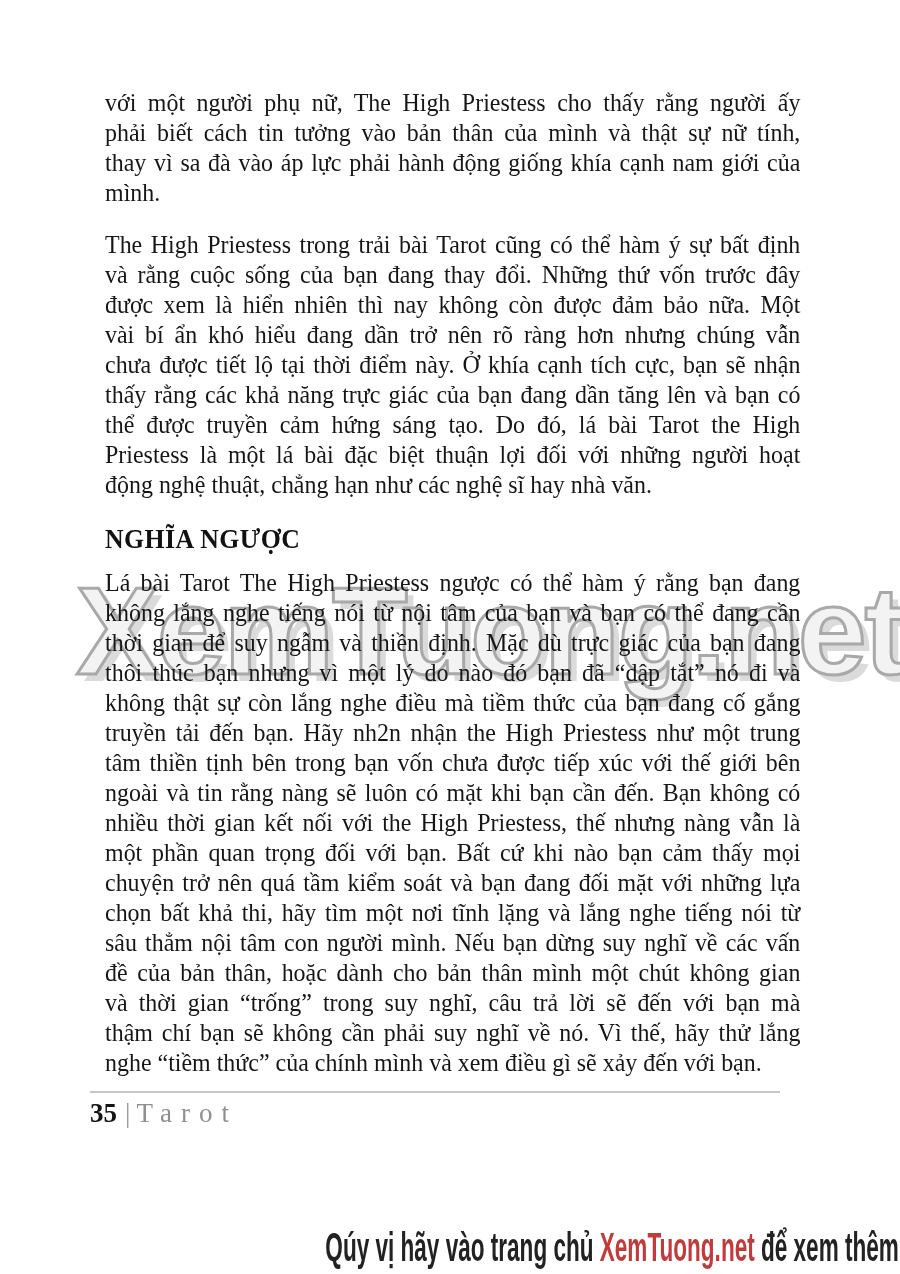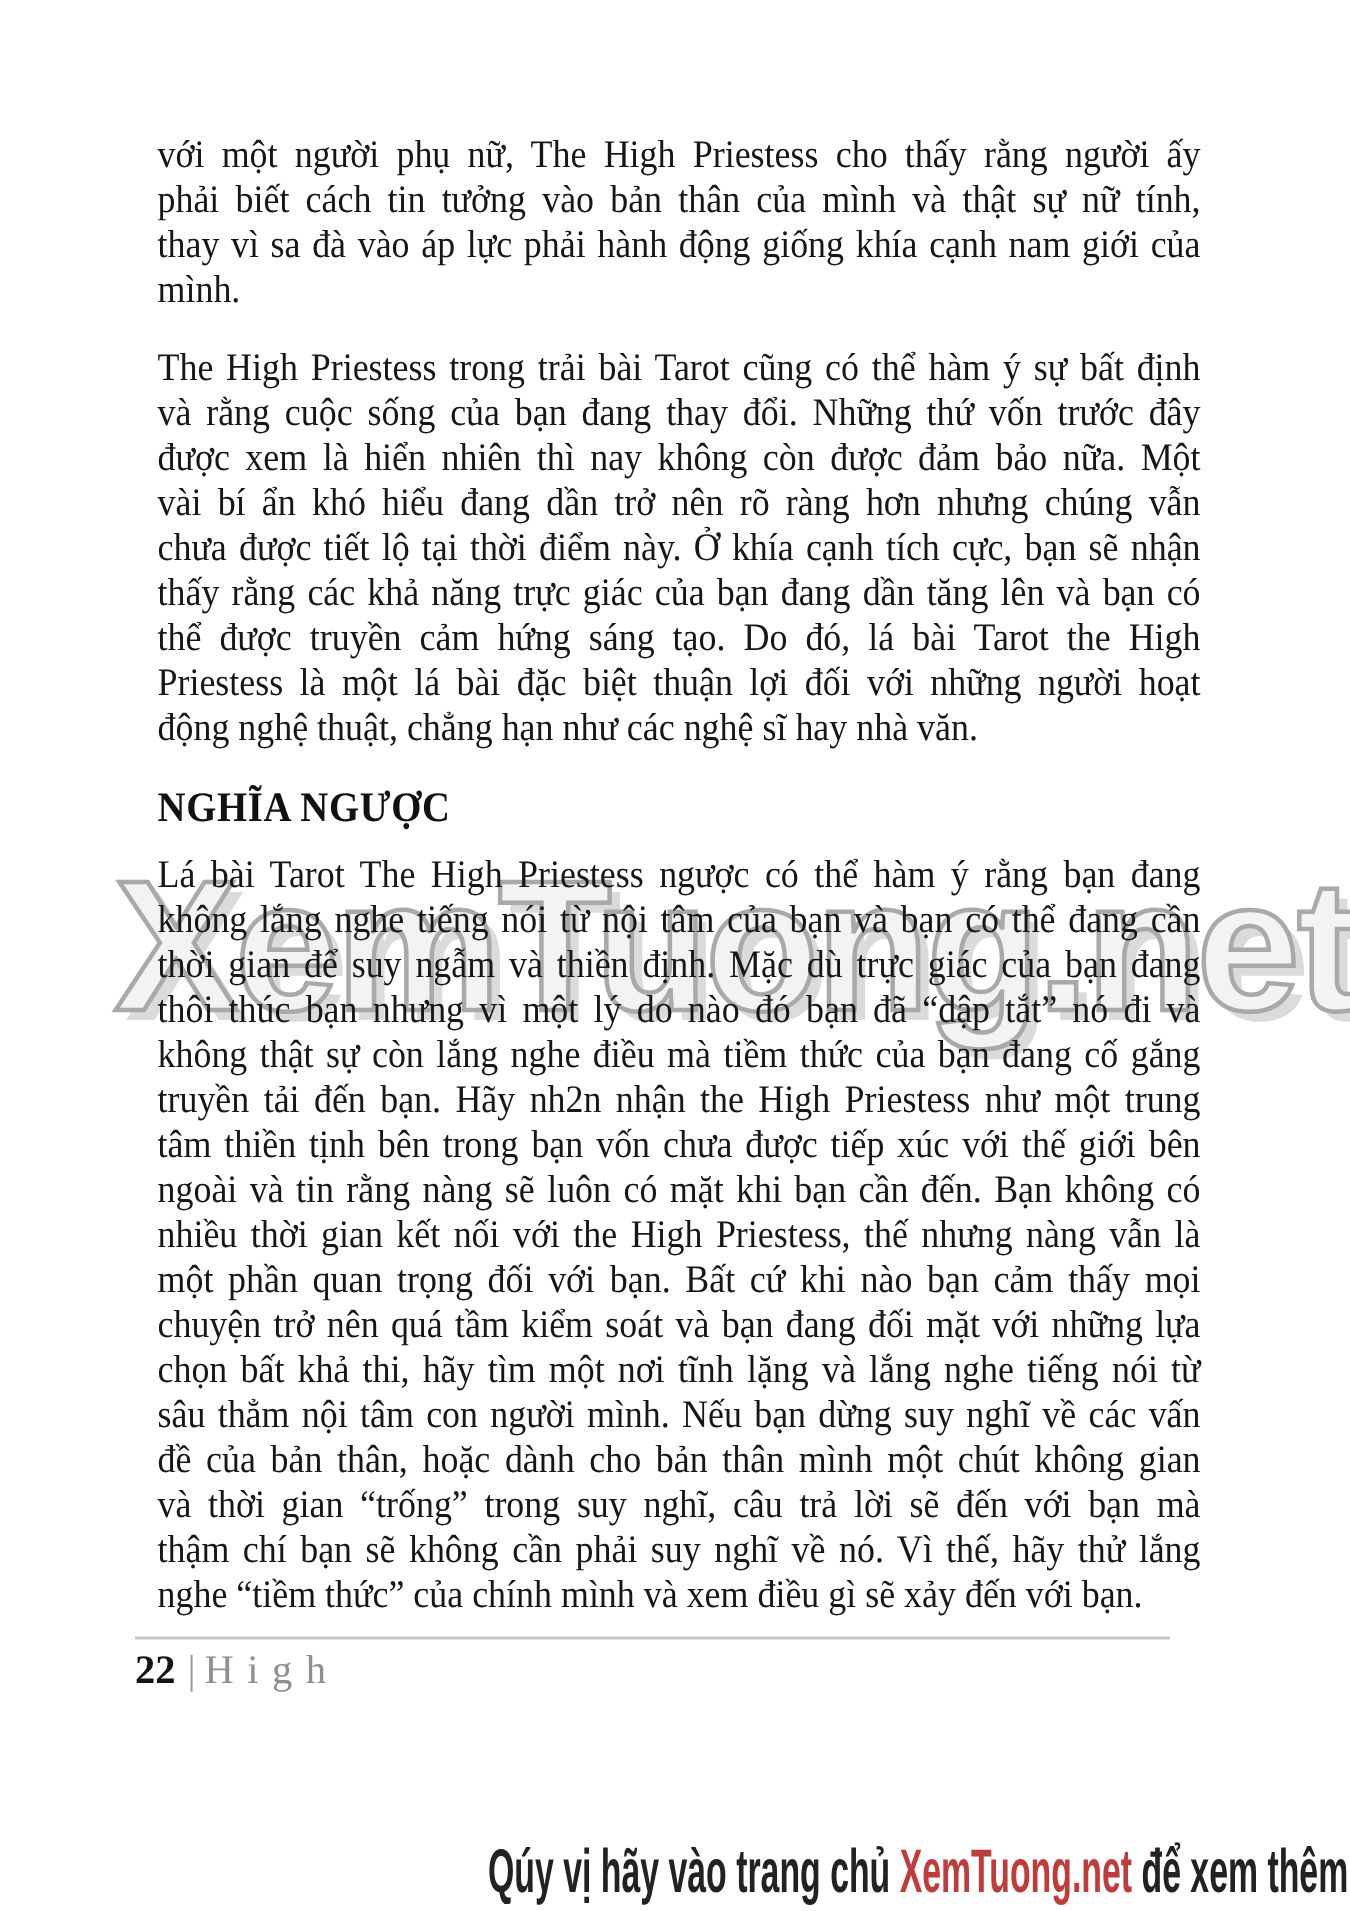--- a/index.html
+++ b/index.html
@@ -102,21 +102,21 @@
         <div class="line">đề của bản thân, hoặc dành cho bản thân mình một chút không gian</div>
         <div class="line">và thời gian “trống” trong suy nghĩ, câu trả lời sẽ đến với bạn mà</div>
         <div class="line">thậm chí bạn sẽ không cần phải suy nghĩ về nó. Vì thế, hãy thử lắng</div>
         <div class="line last">nghe “tiềm thức” của chính mình và xem điều gì sẽ xảy đến với bạn.</div>
       </div>
     </div>
 
   <div class="footer-rule"></div>
 
   <div class="footer-row">
-    <span class="pagenum">22</span><span class="sep">|</span><span class="pagelabel">High</span>
+    <span class="pagenum">35</span><span class="sep">|</span><span class="pagelabel">Tarot</span>
   </div>
 
   <div class="banner">
     <div class="banner-inner">
       <span>Qúy vị hãy vào trang chủ </span><span class="banner-link">XemTuong.net</span><span> để xem thêm nhiều mục hay khác</span>
     </div>
   </div>
 
 </div>
 

